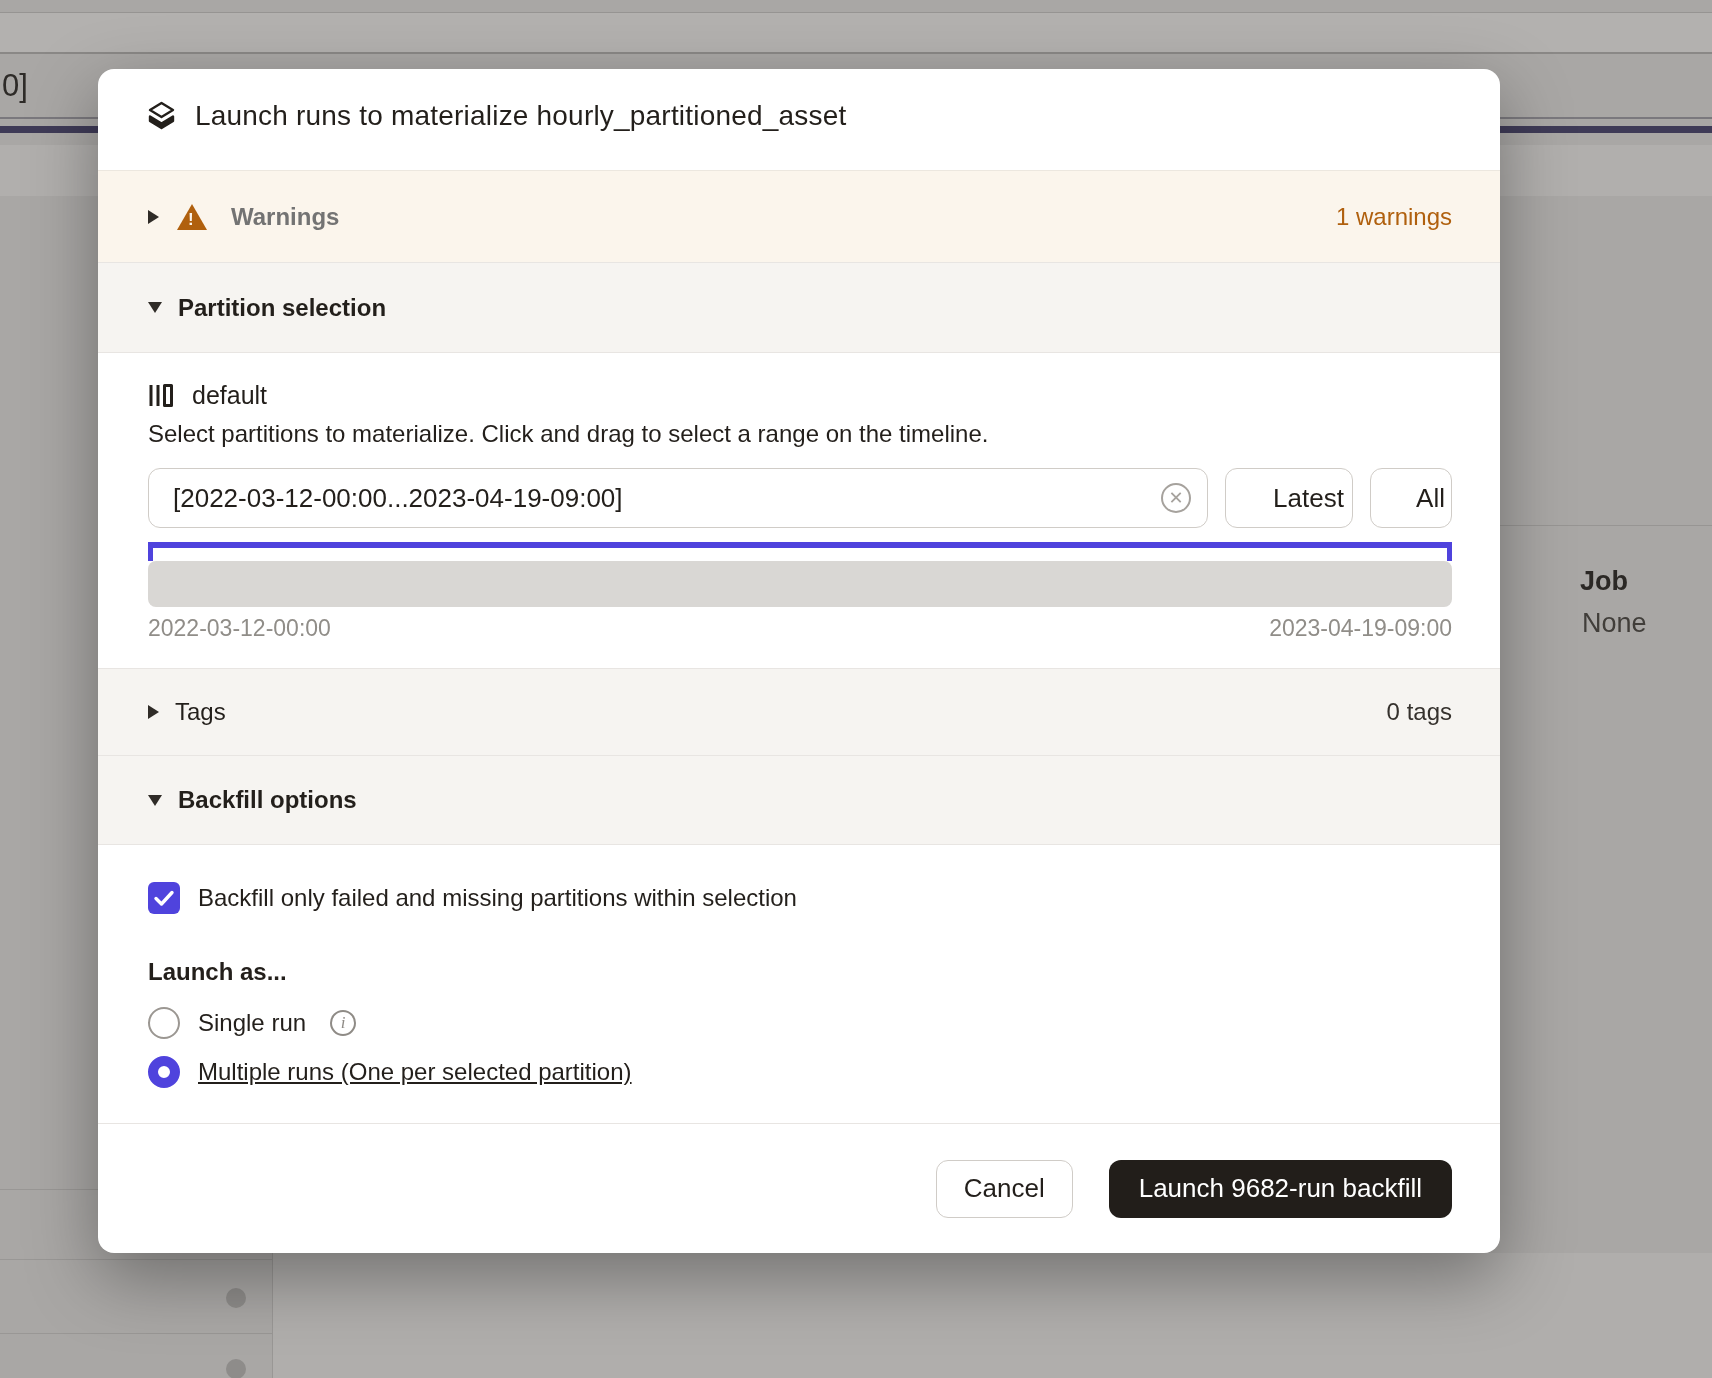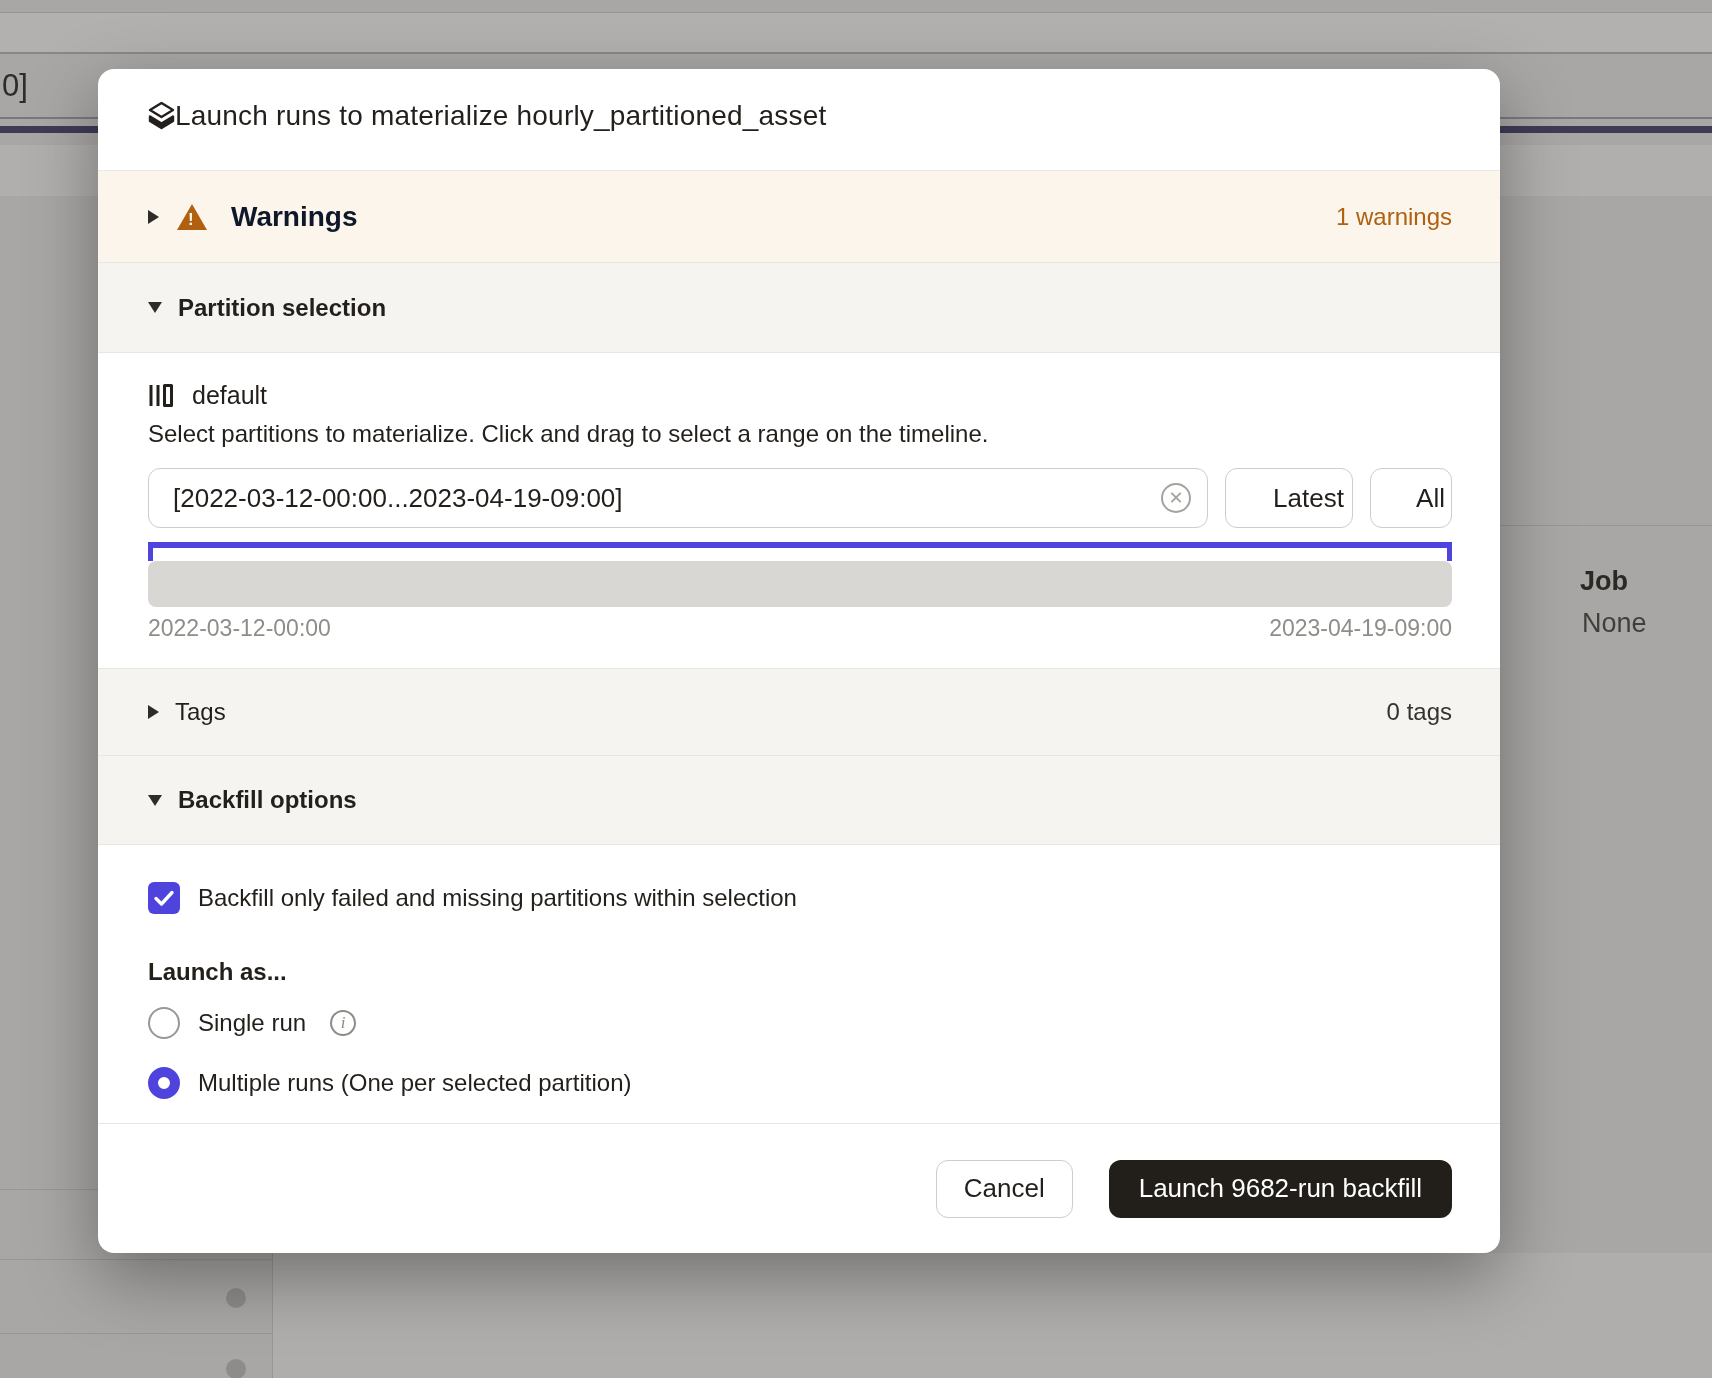--- a/index.html
+++ b/index.html
@@ -22,26 +22,26 @@
   .bd-lline2    { position:absolute; left:0; top:1259px; width:272px; height:1px; background:#999795; }
   .bd-lline3    { position:absolute; left:0; top:1333px; width:272px; height:1px; background:#999795; }
   .bd-vline     { position:absolute; left:272px; top:1253px; width:1px; height:125px; background:#999795; }
   .bd-dot       { position:absolute; width:20px; height:20px; border-radius:50%; background:#8e8c8a; }
 
   
   .modal { position:absolute; left:98px; top:69px; width:1402px; height:1184px; background:#fff;
            border-radius:16px; z-index:2; box-shadow:0 24px 70px rgba(0,0,0,.35); overflow:hidden;
            display:flex; flex-direction:column; color:#231f1b; }
 
-  .m-header { height:101px; display:flex; align-items:center; padding:0 48px 8px 50px; }
+  .m-header { height:101px; display:flex; align-items:center; gap:20px; padding:0 48px 8px 50px; }
   .m-title  { font-size:28px; font-weight:500; letter-spacing:.2px; }
 
   .row-bar { display:flex; align-items:center; padding:0 48px 0 50px; }
   .warn-row { height:92px; background:#fbf5ec; border-top:1px solid #ece7df; gap:18px; }
-  .warn-label { color:#0f172a; font-size:28px; font-weight:bold; margin-left:6px;text-align:right; }
+  .warn-label { color:#737373; font-size:24px; font-weight:bold; margin-left:6px;text-align:right; }
   .warn-count { margin-left:auto; color:#b0600e; font-size:24px; }
 
   .sect-row { height:90px; background:#f6f4f1; border-top:1px solid #e8e5e2; gap:16px; }
   .sect-title { font-size:24px; font-weight:bold; }
   .sect-title.regular { font-weight:normal; }
   .sect-count { margin-left:auto; font-size:24px; color:#35312d; }
 
   .caret-right { width:0; height:0; border-left:11px solid #2f2b27; border-top:7px solid transparent; border-bottom:7px solid transparent; }
   .caret-down  { width:0; height:0; border-top:11px solid #2f2b27; border-left:7px solid transparent; border-right:7px solid transparent; }
 
@@ -189,21 +189,21 @@
     </div>
 
     <div class="launch-as">Launch as...</div>
 
     <div class="radio-row">
       <span class="radio off"></span>
       <span class="radio-label">Single run</span>
       <span class="info-icon">i</span>
     </div>
 
-    <div class="radio-row" style="margin-top:28px;">
+    <div class="radio-row" style="margin-top:17px;text-decoration:underline;">
       <span class="radio on"></span>
       <span class="radio-label">Multiple runs (One per selected partition)</span>
     </div>
   </div>
 
   <div class="m-footer">
     <button class="btn-cancel">Cancel</button>
     <button class="btn-launch">Launch 9682-run backfill</button>
   </div>
 

